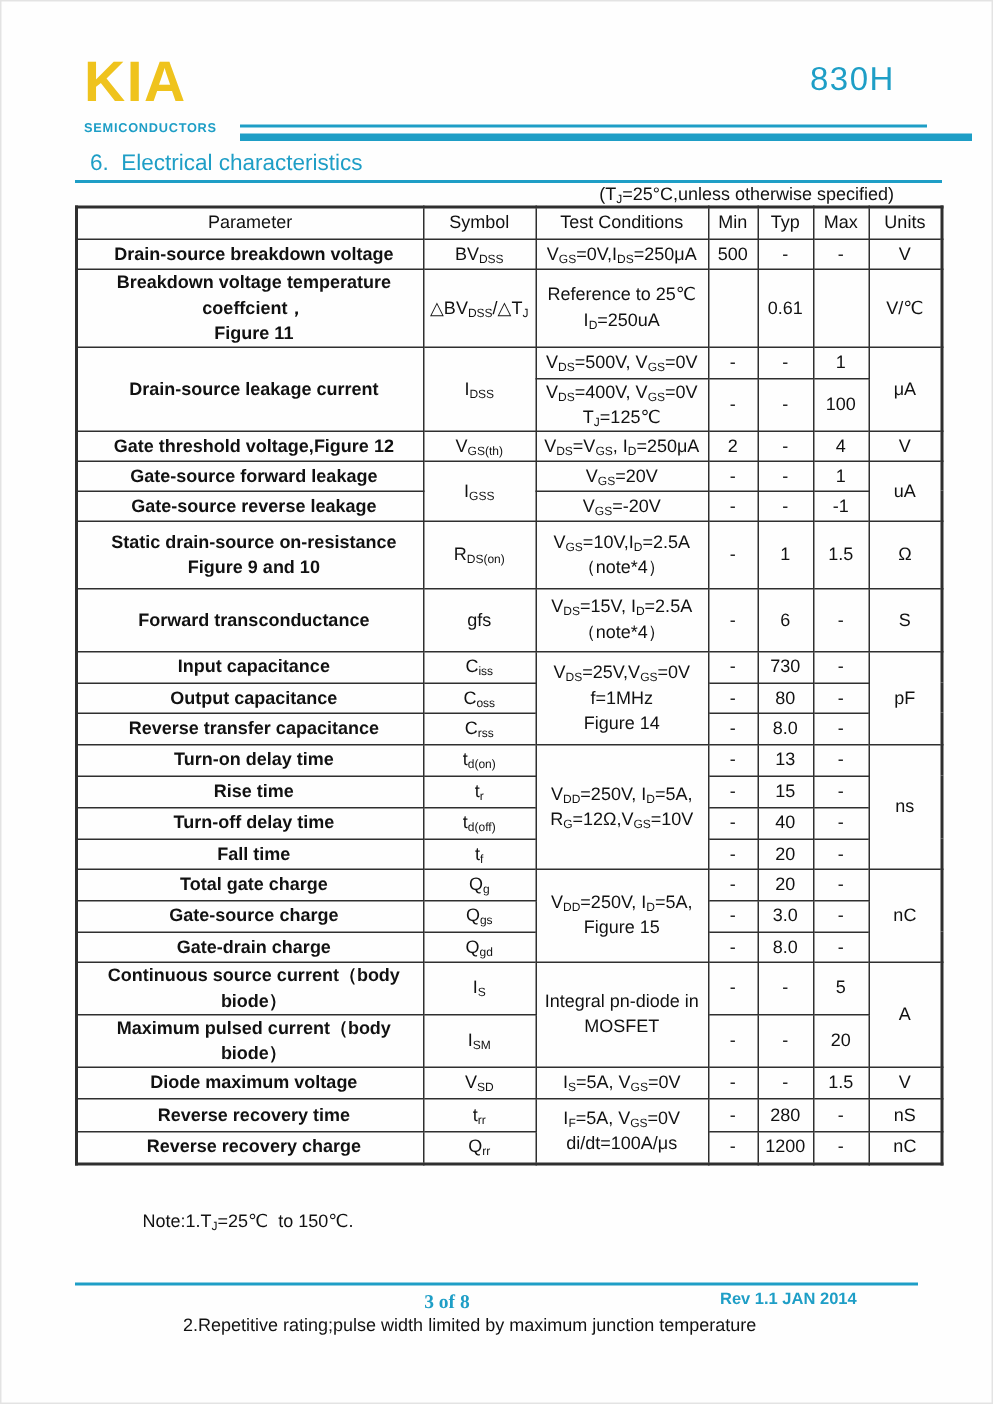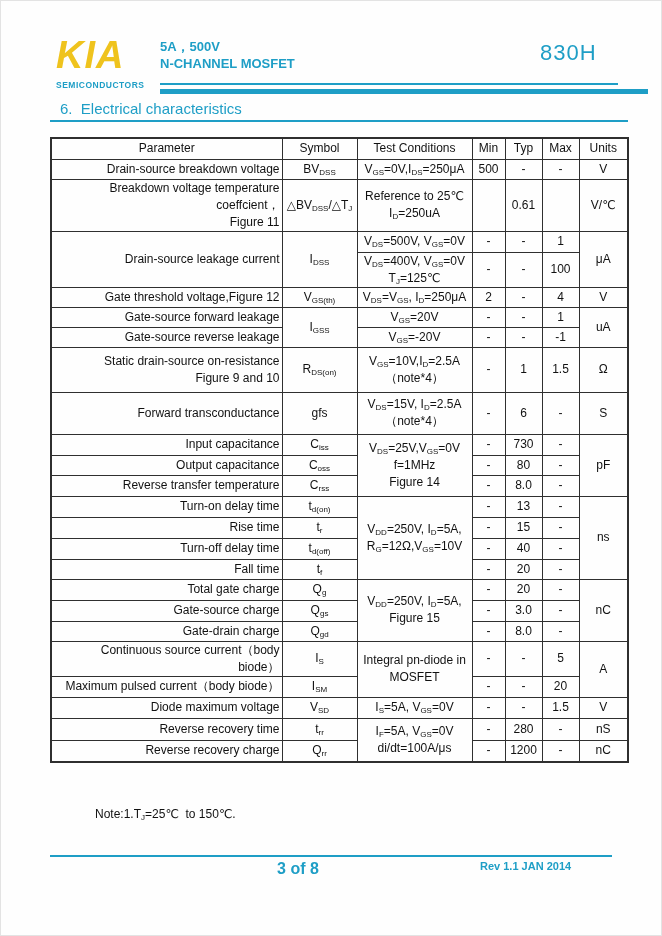--- a/index.html
+++ b/index.html
@@ -4,21 +4,21 @@
 <style>
   html,body{margin:0;padding:0;background:#ffffff;}
   .page{
     position:relative; width:662px; height:936px; background:#fefefe;
     font-family:"Liberation Sans","DejaVu Sans",sans-serif; color:#111;
     overflow:hidden; box-shadow:inset 0 0 0 1px #e3e3e3;
   }
   :root{ --accent:#1e9ec6; --logo-yellow:#efc31d; --ink:#111; --line:#2f2f2f; }
 
   
-  .logo{position:absolute;left:56px;top:34px;font-size:38px;font-weight:700;color:var(--logo-yellow);letter-spacing:1px;font-style:italic;}
+  .logo{position:absolute;left:56px;top:34px;font-size:38px;font-weight:700;color:var(--logo-yellow);letter-spacing:1px;}
   .logo-sub{position:absolute;left:56px;top:80px;font-size:8.5px;font-weight:700;color:var(--accent);letter-spacing:.5px;}
   .product{position:absolute;left:160px;top:38px;color:var(--accent);font-weight:700;font-size:13px;line-height:17px;}
   .partno{position:absolute;left:540px;top:40px;font-size:22px;color:var(--accent);letter-spacing:1px;}
   .rule-thin{position:absolute;left:160px;top:83px;width:458px;height:2px;background:var(--accent);}
   .rule-thick{position:absolute;left:160px;top:89px;width:488px;height:5px;background:var(--accent);}
 
   
   .section-title{position:absolute;left:60px;top:100px;font-size:15px;color:var(--accent);white-space:pre;}
   .section-rule{position:absolute;left:50px;top:120px;width:578px;height:2px;background:var(--accent);}
   .cond-note{position:absolute;top:122px;right:66px;font-size:12px;color:var(--ink);}
@@ -29,52 +29,49 @@
     border-collapse:collapse;table-layout:fixed;
     border:2px solid var(--line);
     font-size:12px;color:var(--ink);
   }
   table.spec th, table.spec td{
     border:1px solid var(--line);
     padding:0 2px; text-align:center; vertical-align:middle;
     line-height:17px; font-weight:400; overflow:hidden;
   }
   table.spec thead tr{height:21px;}
-  table.spec td.c0{text-align:right;padding-left:7px;}
+  table.spec td.c0{text-align:center;padding-left:7px;font-weight:bold;}
   sub{font-size:8px;line-height:0;vertical-align:-2px;}
 
   
   .notes{position:absolute;left:95px;top:757px;font-size:12px;line-height:23px;color:var(--ink);white-space:pre-wrap;}
   .note.ind{margin-left:27px;}
 
   
   .footer-rule{position:absolute;left:50px;top:855px;width:562px;height:2px;background:var(--accent);}
-  .page-num{position:absolute;left:258px;top:860px;width:80px;text-align:center;font-size:16px;font-weight:700;color:var(--accent);}
+  .page-num{position:absolute;left:258px;top:860px;width:80px;text-align:center;font-size:13px;font-weight:700;color:var(--accent);font-family:Liberation Serif, serif;}
   .rev{position:absolute;left:480px;top:860px;font-size:11px;font-weight:700;color:var(--accent);}
 </style>
 </head>
 <body>
 
 <div class="page">
 
   <div class="logo">KIA</div>
   <div class="logo-sub">SEMICONDUCTORS</div>
 
-  <div class="product">
-    <div>5A，500V</div>
-    <div>N-CHANNEL MOSFET</div>
-  </div>
 
   <div class="partno">830H</div>
 
   <div class="rule-thin"></div>
   <div class="rule-thick"></div>
 
   <div class="section-title">6.  Electrical characteristics</div>
   <div class="section-rule"></div>
+  <div class="cond-note">(T<sub>J</sub>=25°C,unless otherwise specified)</div>
 
   <table class="spec">
     <colgroup>
       <col style="width:231px">
         <col style="width:75px">
         <col style="width:115px">
       <col style="width:33px">
         <col style="width:37px">
         <col style="width:37px">
         <col style="width:49px">
@@ -177,21 +174,21 @@
           <td class="c6" rowspan="3">pF</td>
         </tr>
         <tr style="height: 20px;">
           <td class="c0">Output capacitance</td>
           <td class="c1">C<sub>oss</sub></td>
           <td class="c3">-</td>
           <td class="c4">80</td>
           <td class="c5">-</td>
         </tr>
         <tr style="height: 21px;">
-          <td class="c0">Reverse transfer temperature</td>
+          <td class="c0">Reverse transfer capacitance</td>
           <td class="c1">C<sub>rss</sub></td>
           <td class="c3">-</td>
           <td class="c4">8.0</td>
           <td class="c5">-</td>
         </tr>
         <tr style="height: 21px;">
           <td class="c0">Turn-on delay time</td>
           <td class="c1">t<sub>d(on)</sub></td>
           <td class="c2" rowspan="4">V<sub>DD</sub>=250V, I<sub>D</sub>=5A,<br>R<sub>G</sub>=12Ω,V<sub>GS</sub>=10V</td>
           <td class="c3">-</td>
@@ -283,20 +280,21 @@
           <td class="c3">-</td>
           <td class="c4">1200</td>
           <td class="c5">-</td>
           <td class="c6">nC</td>
         </tr>
       </tbody>
   </table>
 
   <div class="notes">
     <div class="note">Note:1.T<sub>J</sub>=25℃  to 150℃.</div>
+    <div class="note ind">2.Repetitive rating;pulse width limited by maximum junction temperature</div>
     
     
   </div>
 
   <div class="footer-rule"></div>
   <div class="page-num">3 of 8</div>
   <div class="rev">Rev 1.1 JAN 2014</div>
 
 </div>
 

